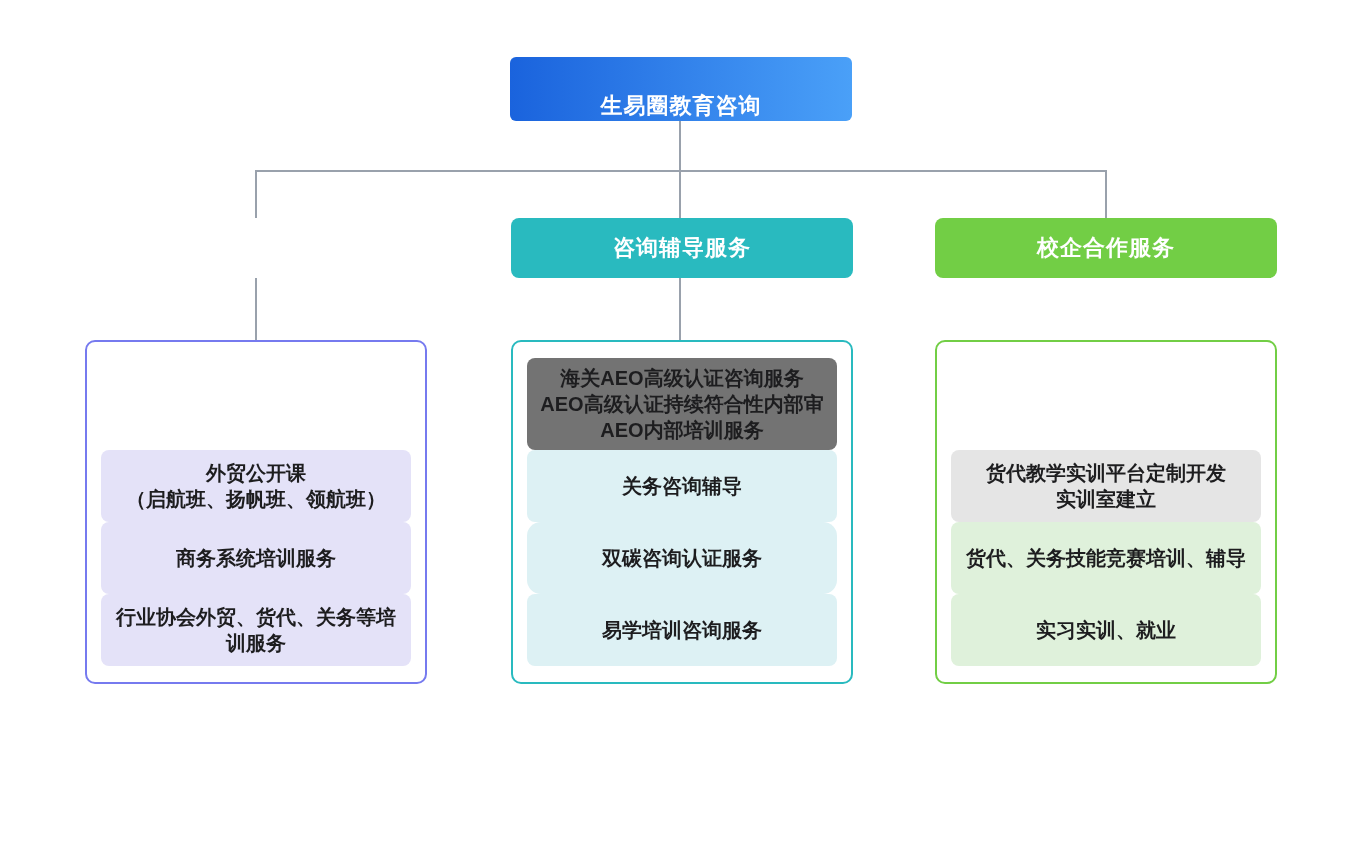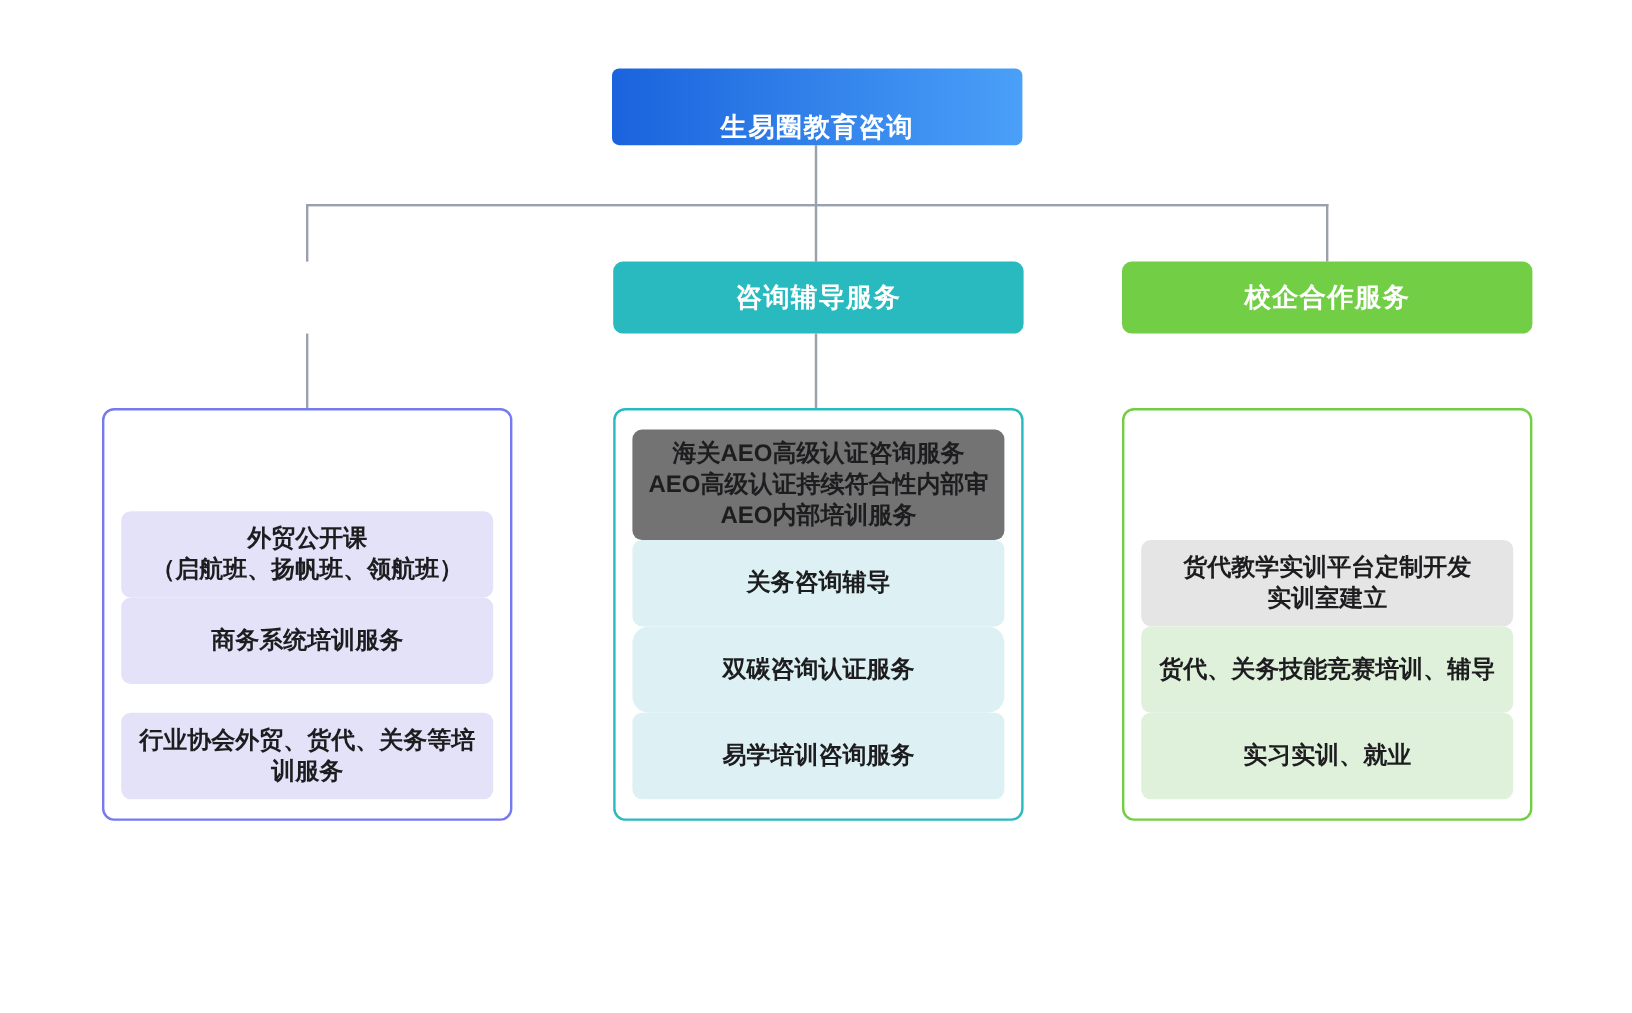--- a/index.html
+++ b/index.html
@@ -121,21 +121,21 @@
   </div>
 
   <div class="branch-box col-1" style="border-color: rgb(118, 122, 239);">
     <div class="item" style="background-color: rgb(228, 226, 248);">
       <span>外贸公开课
 （启航班、扬帆班、领航班）</span>
     </div>
     <div class="item" style="background-color: rgb(228, 226, 248);">
       <span>商务系统培训服务</span>
     </div>
-    <div class="item" style="background-color: rgb(228, 226, 248); margin-top: 24px;">
+    <div class="item" style="background-color: rgb(228, 226, 248);">
       <span>行业协会外贸、货代、关务等培训服务</span>
     </div>
   </div>
 
   <div class="branch-header col-2" style="background-color: rgb(41, 186, 191);">
     <span>咨询辅导服务</span>
   </div>
   <div class="branch-box col-2" style="border-color: rgb(41, 186, 191);">
     <div class="item" style="background-color: #737373;">
       <span>海关AEO高级认证咨询服务

